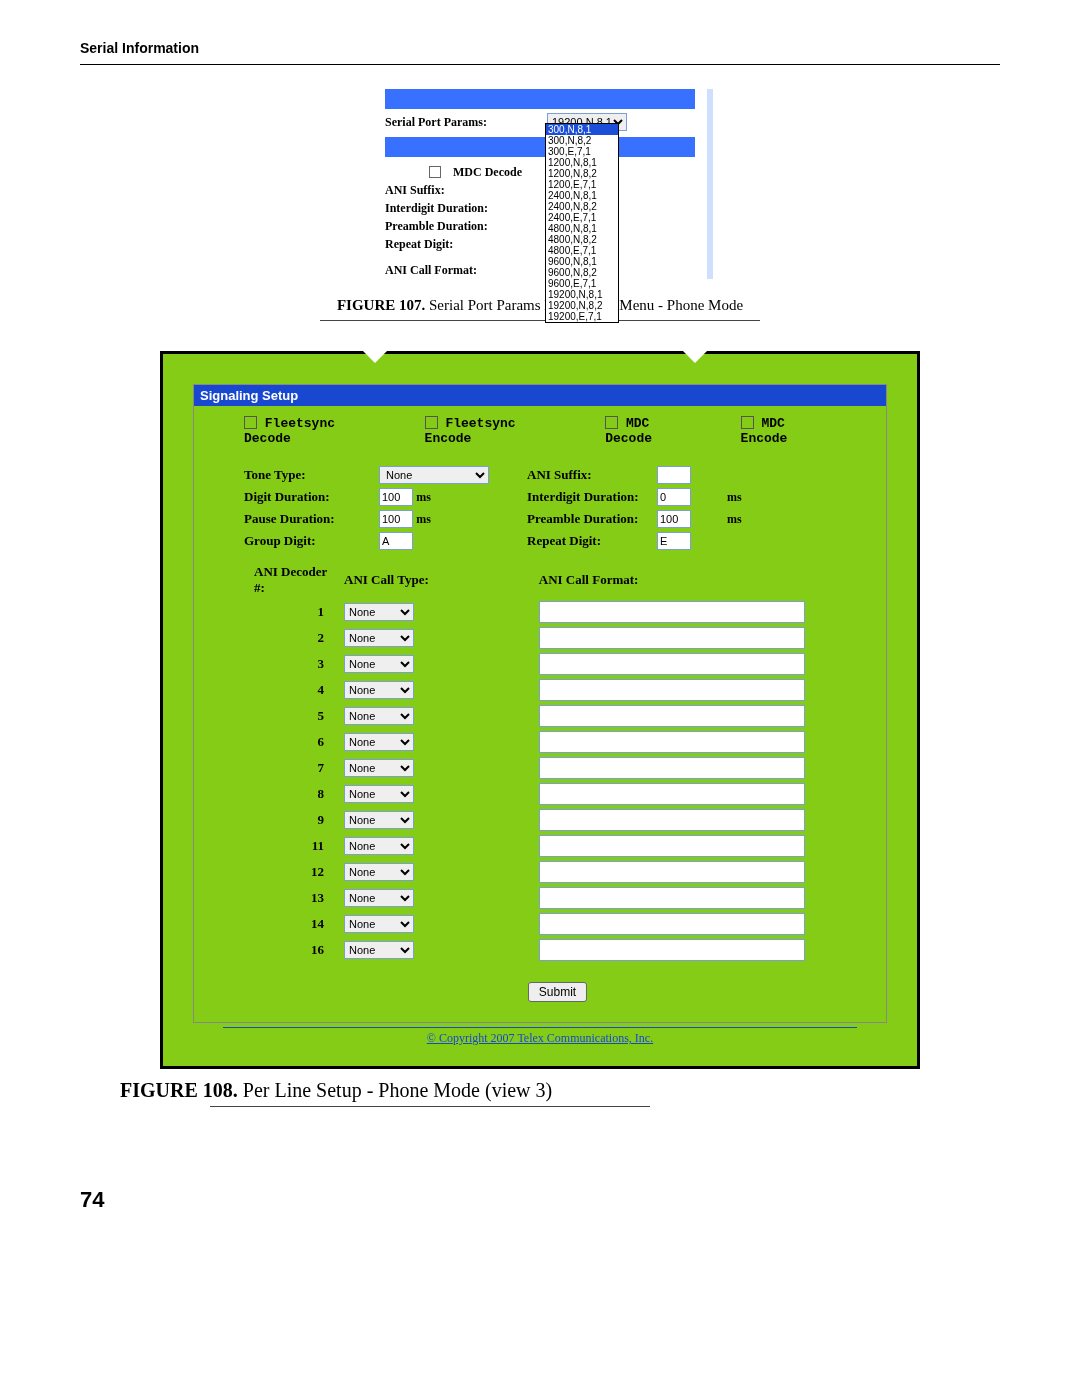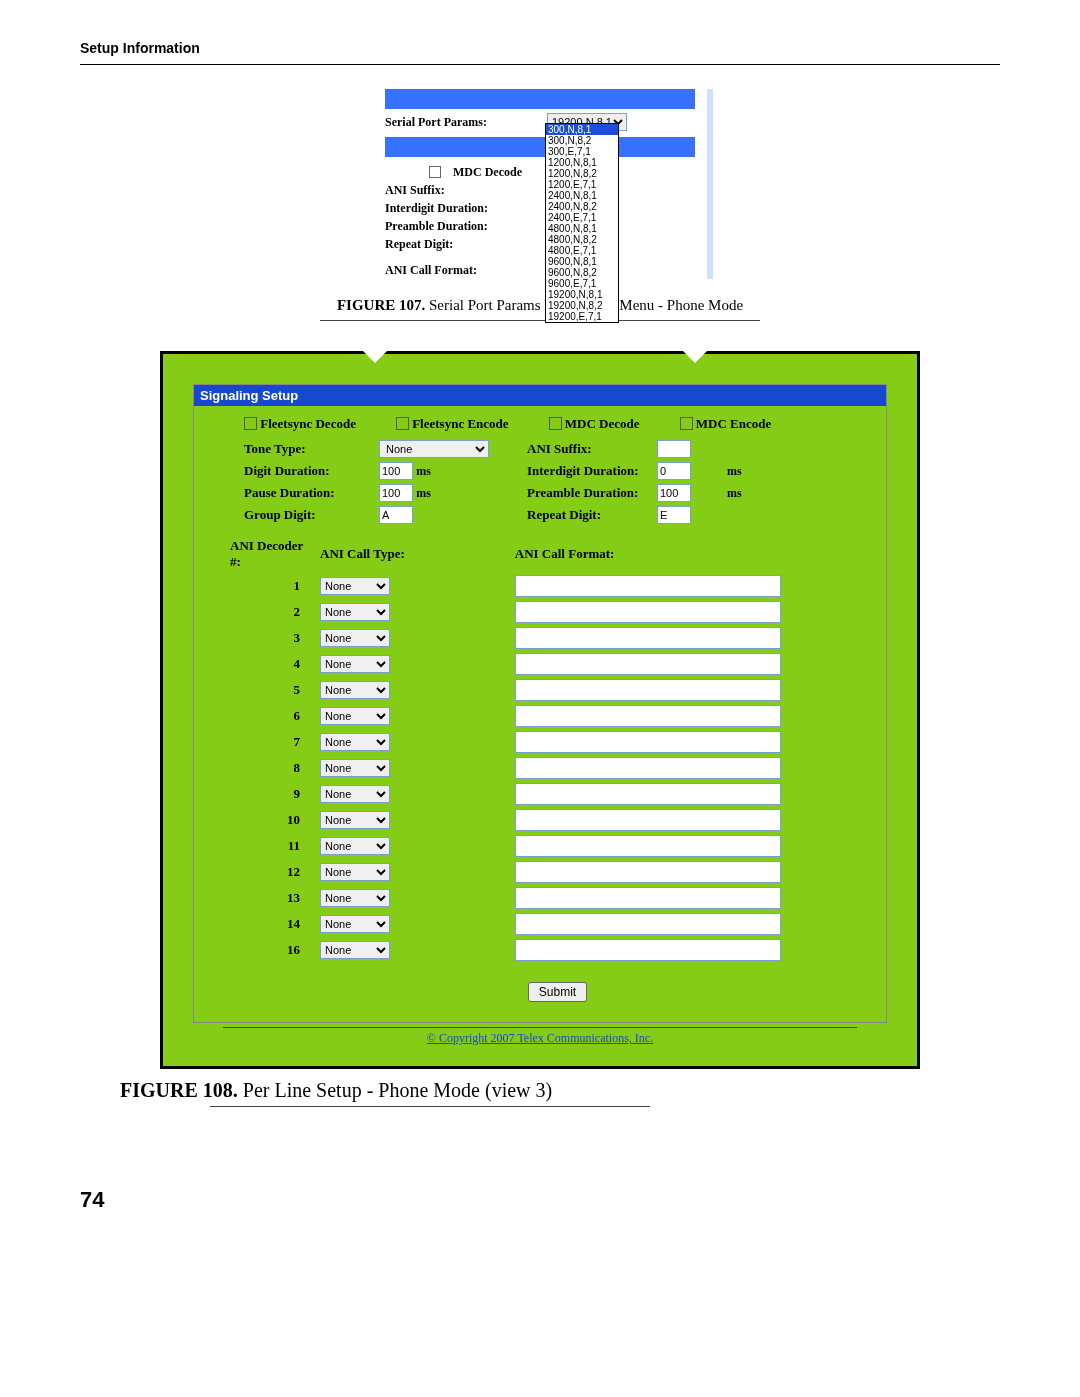--- a/index.html
+++ b/index.html
@@ -144,21 +144,22 @@
     font-size: 13px;
   }
   .sig-body .ck2 {
     width: 11px; height: 11px; border:1px solid #555; display:inline-block;
     vertical-align: -2px;
   }
 
   .sig-top-row {
     display: flex;
     gap: 40px;
-    margin: 4px 40px 8px 40px;
+    margin: 4px 40px 20px 40px;
+    font-family: Liberation Mono, monospace;
   }
   .sig-top-row label { font-weight: bold; }
 
   .sig-grid {
     display: grid;
     grid-template-columns: 135px 120px 28px 130px 70px 28px;
     row-gap: 4px;
     align-items: center;
     margin-left: 40px;
     font-weight: bold;
@@ -170,21 +171,21 @@
     font-size: 11px;
     height: 18px;
     box-sizing: border-box;
     border: 1px solid #7a9ed6;
     padding: 0 2px;
   }
   .sig-grid select { width: 110px; }
   .sig-grid input  { width: 34px; }
 
   .ani-table {
-    margin-left: 20px;
+    margin-left: 44px;
     margin-top: 12px;
     font-size: 13px;
   }
   .ani-table th { font-weight: bold; text-align: left; padding: 0 4px 2px 4px; }
   .ani-table td { padding: 1px 4px; }
   .ani-table td.idx { text-align: right; width: 70px; font-weight: bold; padding-right: 14px;}
   .ani-table select {
     width: 70px; height: 18px;
     font-family: Arial, sans-serif; font-size: 11px;
     border:1px solid #7a9ed6;
@@ -229,21 +230,21 @@
     font-family: Arial, sans-serif;
     font-size: 22px;
     font-weight: bold;
     margin-top: 80px;
   }
 </style>
 </head>
 <body>
 
 <div class="page">
-  <div class="header-title">Setup Information</div>
+  <div class="header-title">Serial Information</div>
   <hr class="header-rule">
 
   <div class="fig107-wrap">
     <div class="fig107">
       <div class="bluebar"></div>
 
       <div class="fig107-row" style="margin-top:4px;">
         <span class="lab">Serial Port Params:</span>
         <select class="sp">
           <option>19200,N,8,1</option>
@@ -406,26 +407,20 @@
                 <td></td>
                 <td><input class="fmt" value="" style=""></td>
               </tr>
               <tr>
                 <td class="idx">9</td>
                 <td><select><option>None</option></select></td>
                 <td></td>
                 <td><input class="fmt" value="" style=""></td>
               </tr>
               <tr>
-                <td class="idx">10</td>
-                <td><select><option>None</option></select></td>
-                <td></td>
-                <td><input class="fmt" value="" style=""></td>
-              </tr>
-              <tr>
                 <td class="idx">11</td>
                 <td><select><option>None</option></select></td>
                 <td></td>
                 <td><input class="fmt" value="" style=""></td>
               </tr>
               <tr>
                 <td class="idx">12</td>
                 <td><select><option>None</option></select></td>
                 <td></td>
                 <td><input class="fmt" value="" style=""></td>

